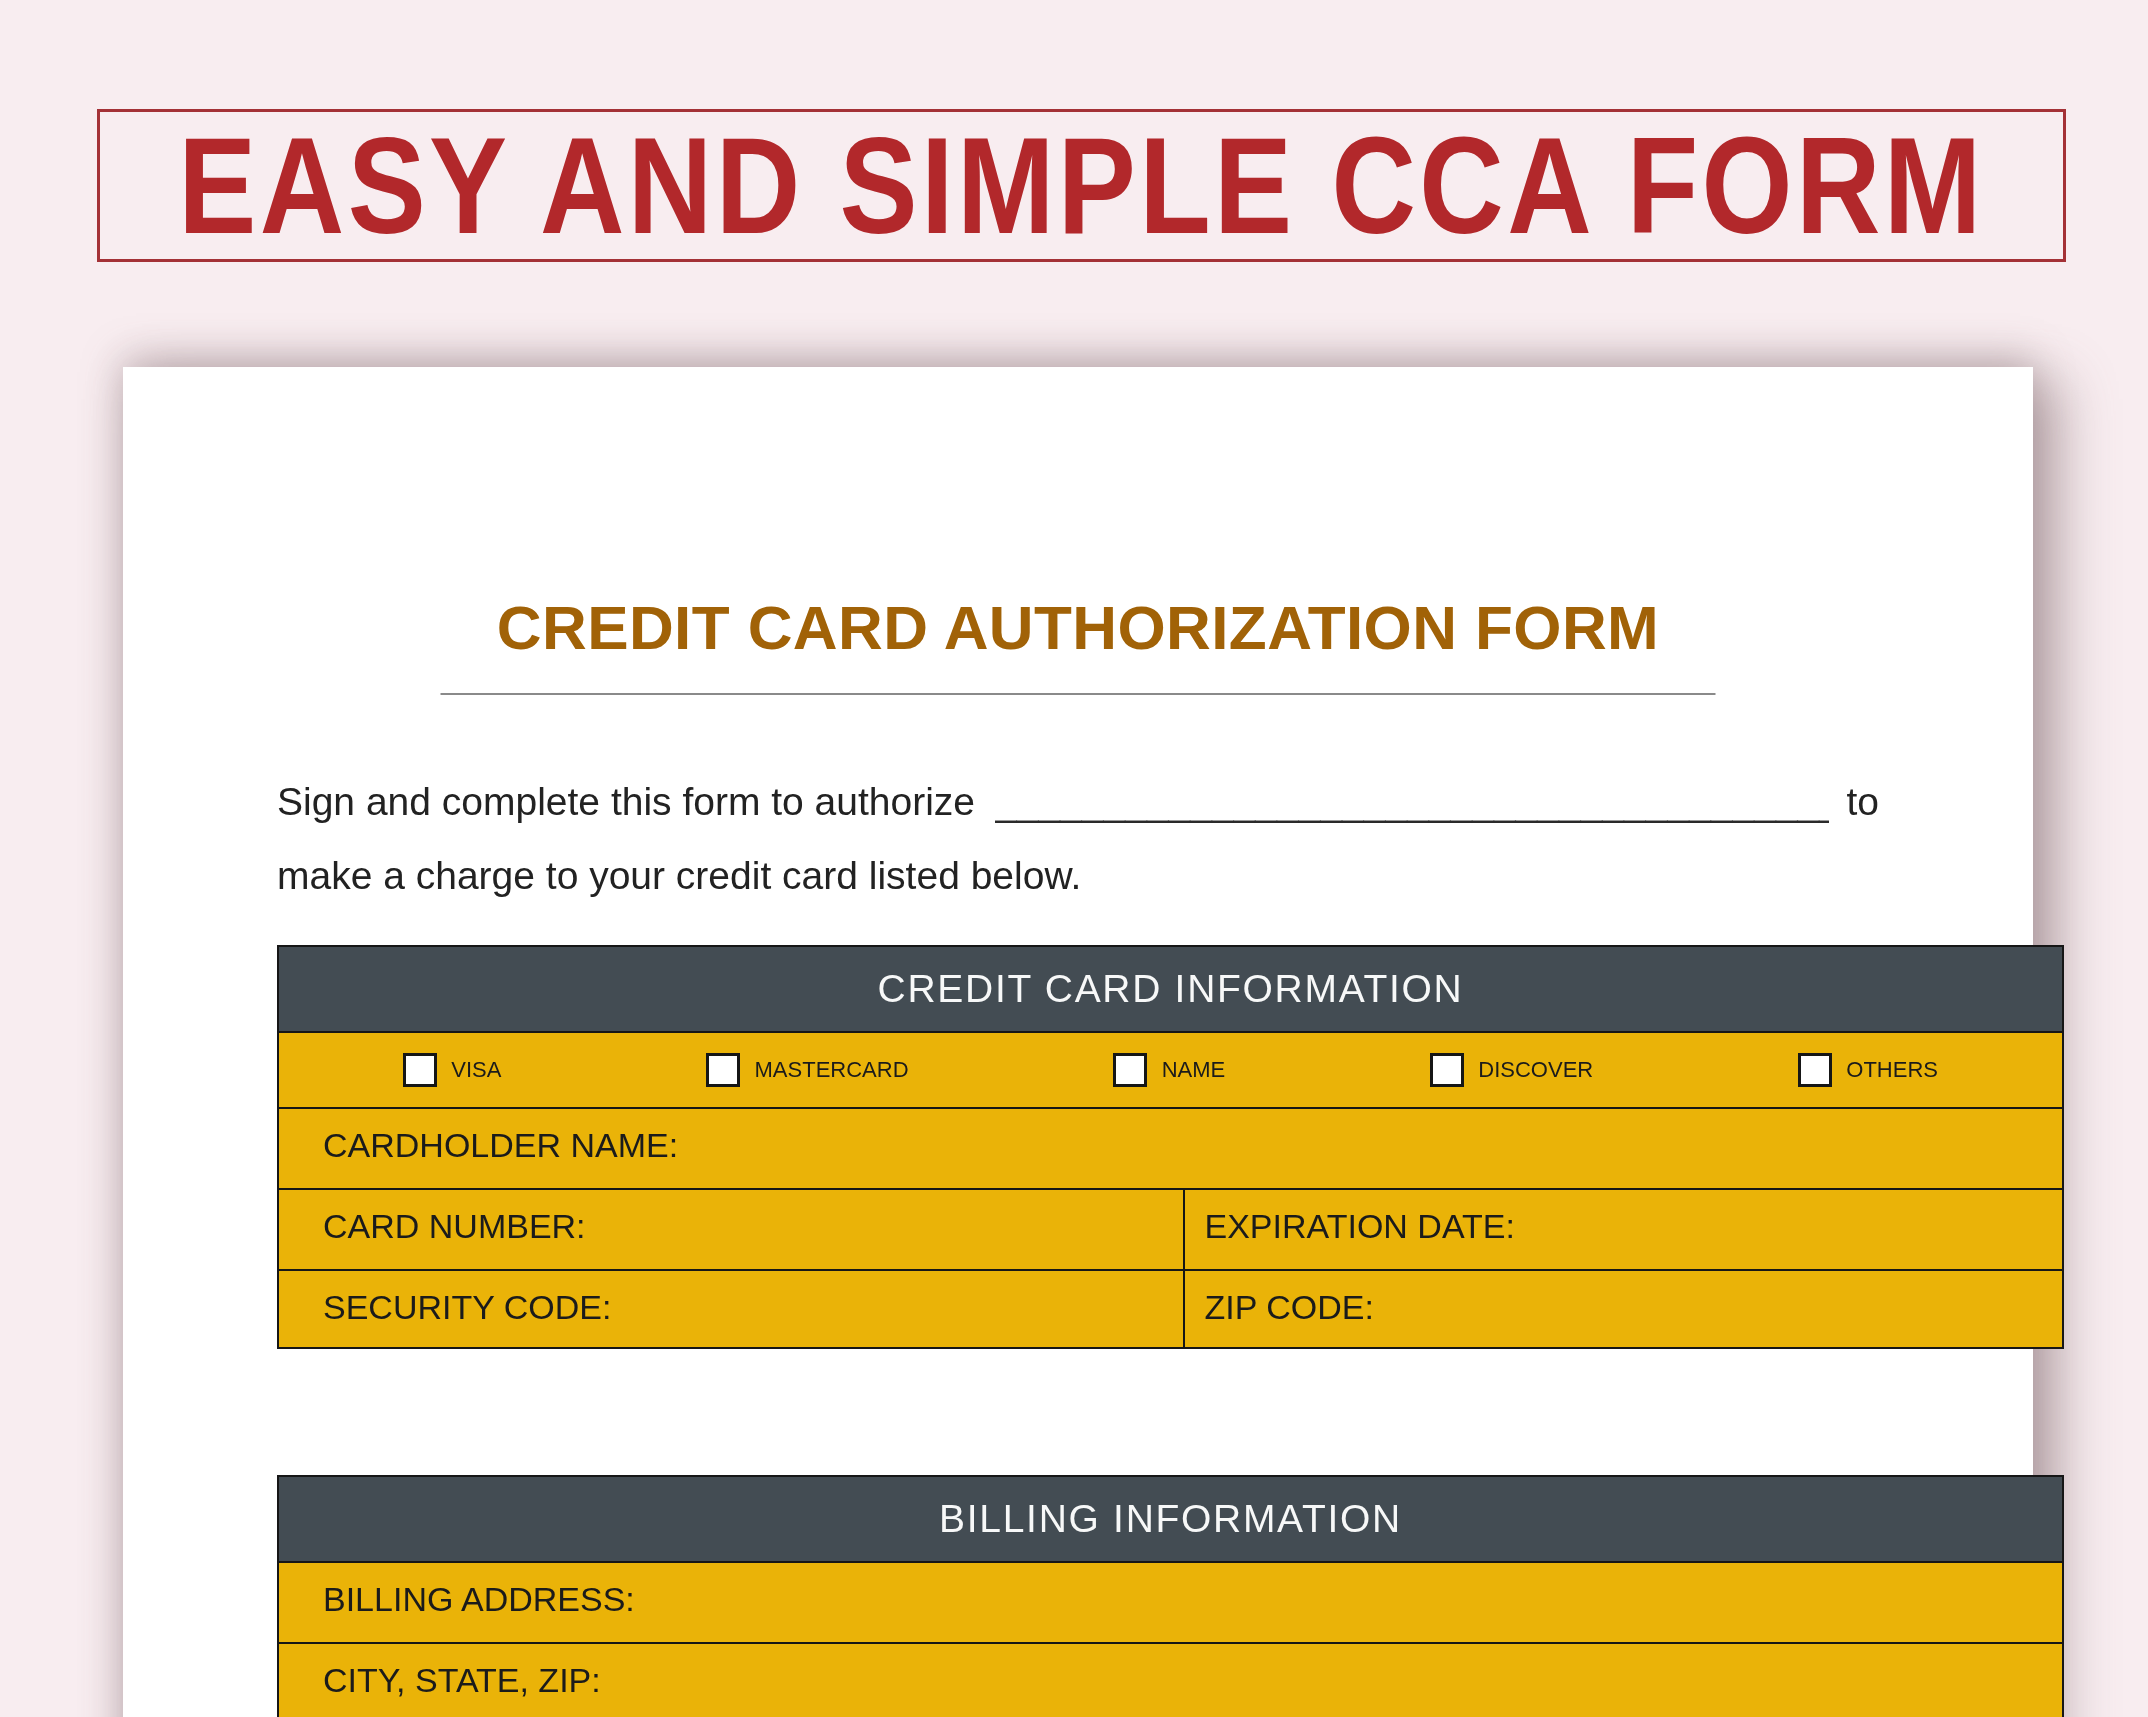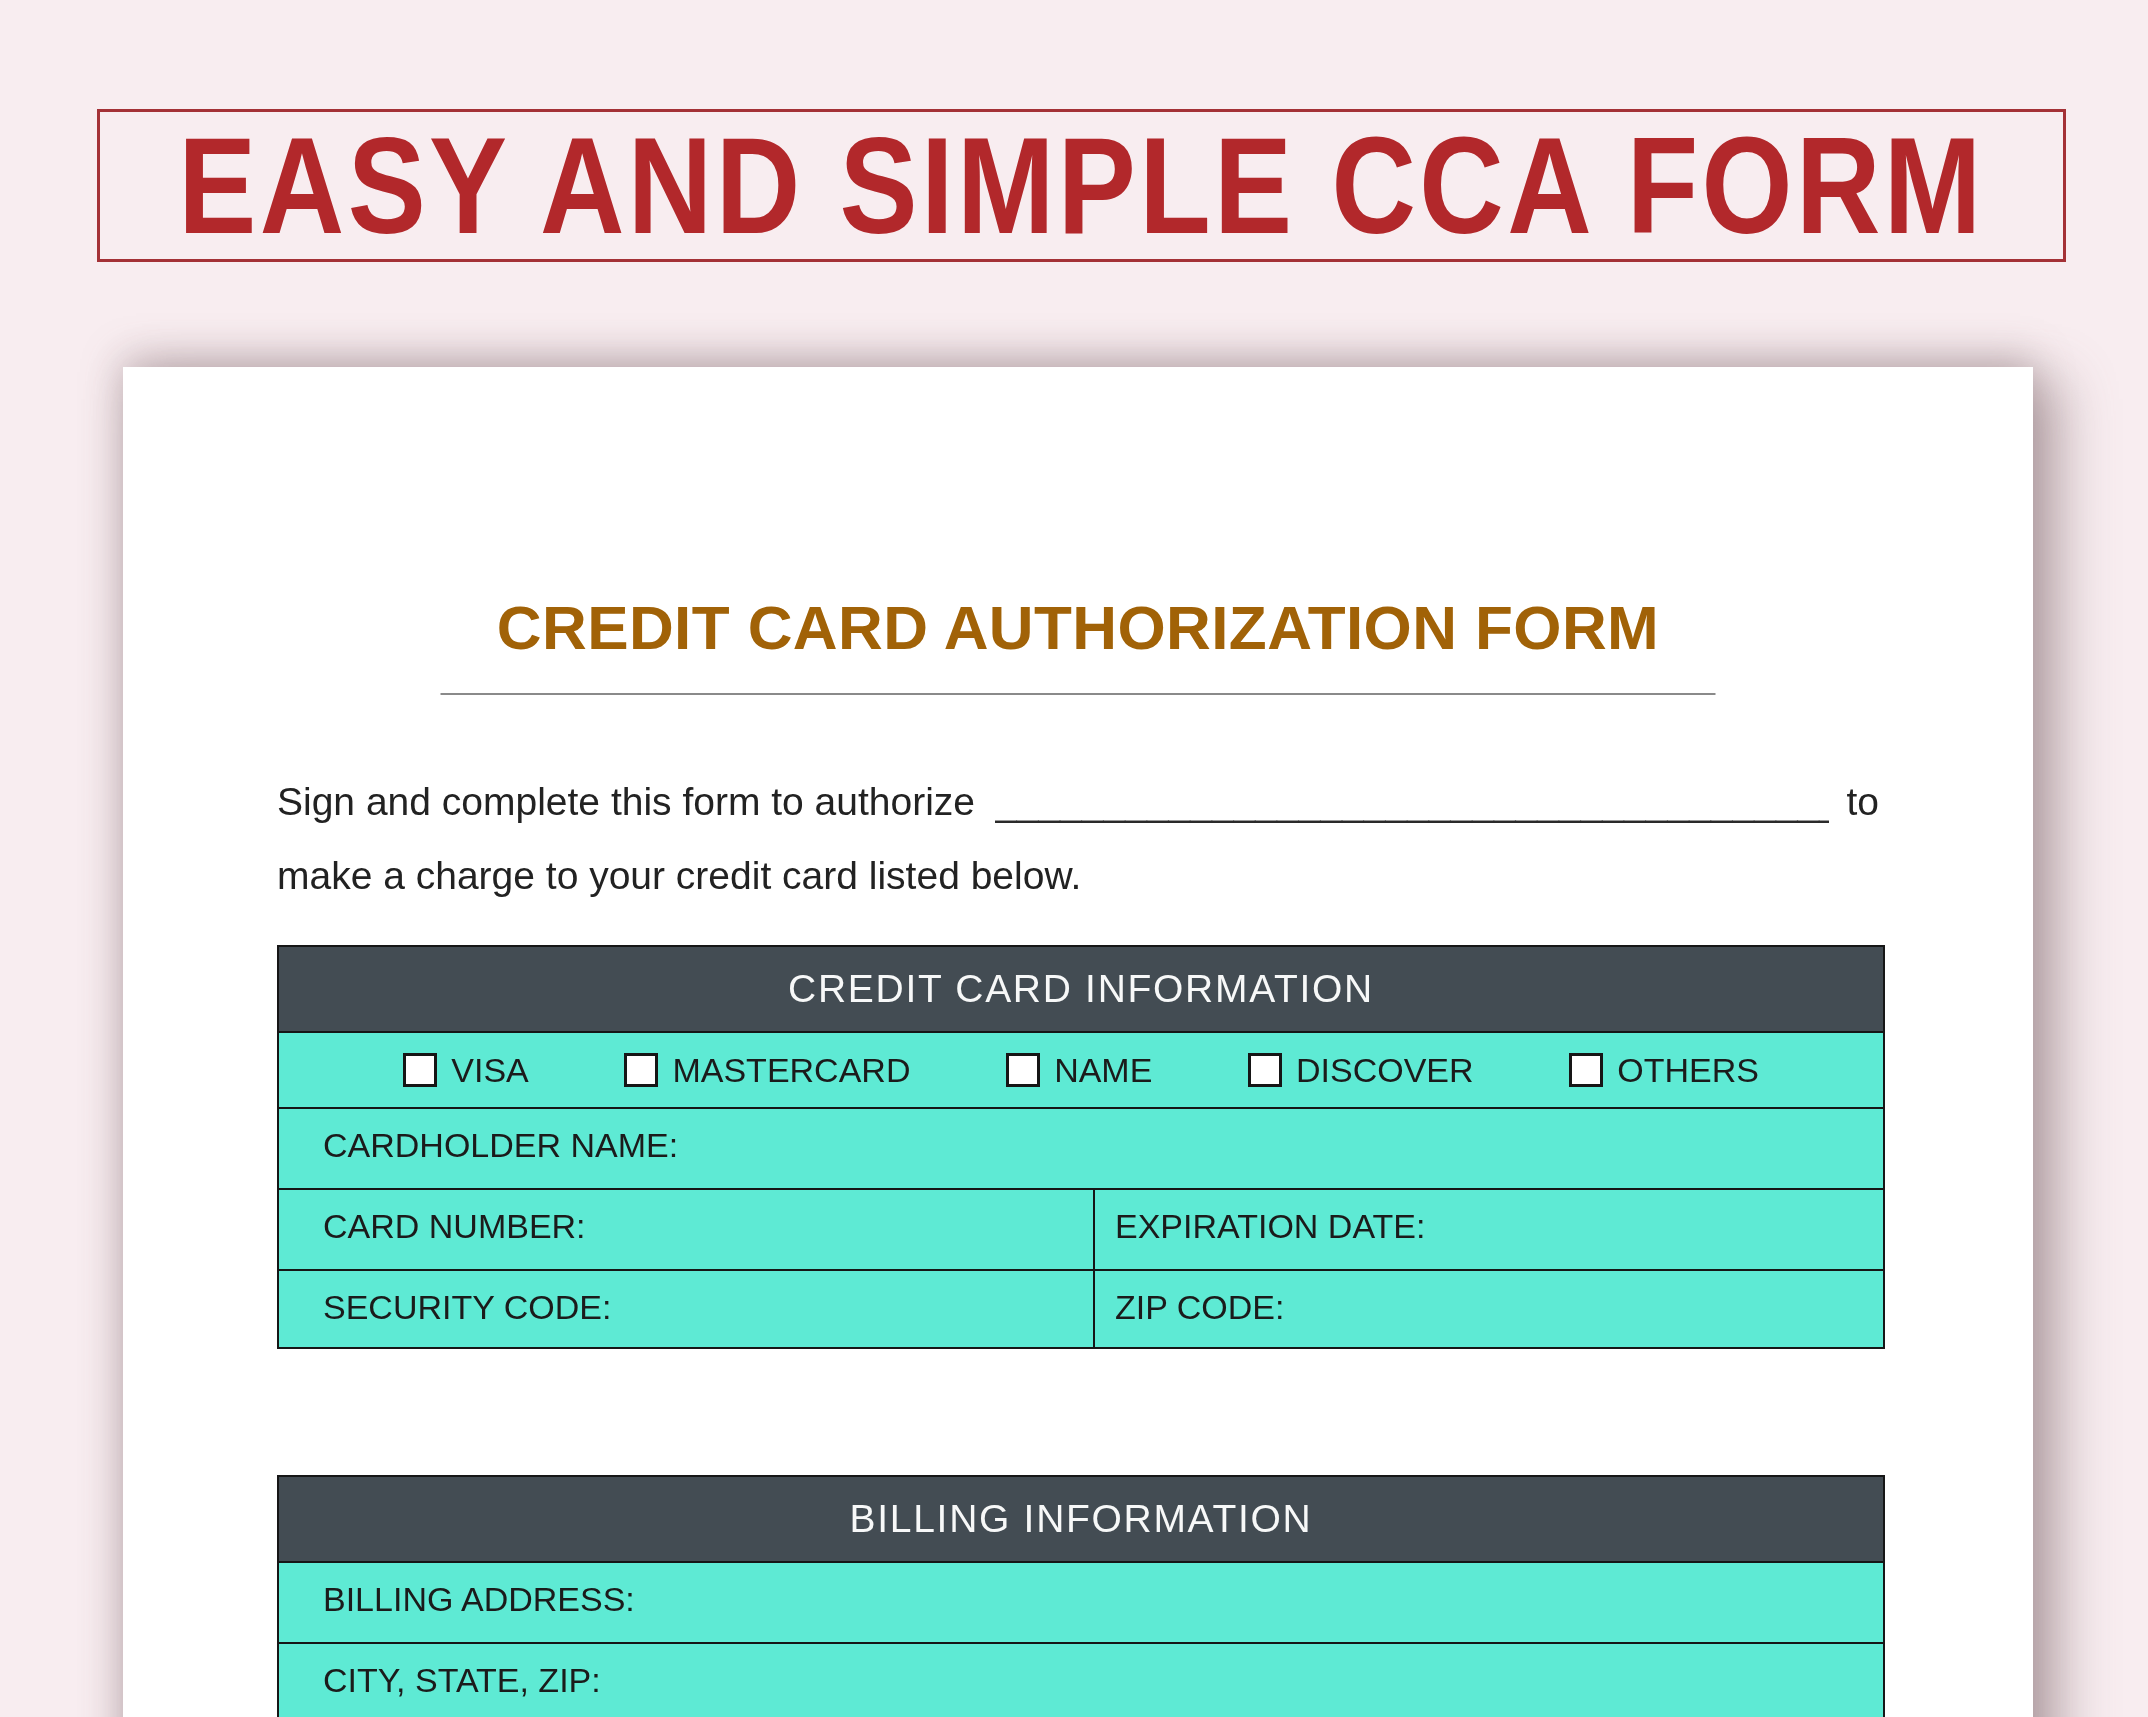--- a/index.html
+++ b/index.html
@@ -41,41 +41,41 @@
     font-size:39px;color:#222222;
   }
   .intro-line1{display:flex;align-items:baseline;height:74px;line-height:74px;}
   .intro-blank{
     flex:1;overflow:hidden;white-space:nowrap;
     margin:0 17px 0 20px;color:#2a2a2a;
   }
   .intro-line2{height:74px;line-height:74px;}
   
   .form-table{
-    position:absolute;left:154px;width:1608px;
-    box-sizing:border-box;border:2.5px solid #161616;background:#5eead4;
+    position:absolute;left:154px;width:1787px;
+    box-sizing:border-box;border:2.5px solid #161616;background:#eab308;
   }
   .cc-table{top:578px;}
   .billing-table{top:1108px;}
   .t-header{
     height:84px;background:#434c53;border-bottom:2.5px solid #161616;
     color:#f7f8f8;display:flex;align-items:center;justify-content:center;
     font-size:39px;font-weight:400;letter-spacing:1.7px;white-space:nowrap;
   }
   .cb-row{
     height:74px;border-bottom:2.5px solid #161616;
     display:flex;align-items:center;justify-content:space-between;
     padding:0 124px;
   }
   .cb-item{display:flex;align-items:center;}
   .cb{
     width:28px;height:28px;border:3.4px solid #161616;
     margin-right:14.3px;flex:none;background:#ffffff;
   }
-  .cb-label{font-size:34px;color:#1b1b1b;white-space:nowrap;}
+  .cb-label{font-size:22px;color:#1b1b1b;white-space:nowrap;}
   .t-row{border-bottom:2.5px solid #161616;padding-left:24px;}
   .t-row.h94{height:79px;}
   .t-row.h91{height:76px;}
   .t-row.h130{height:109px;}
   .t-row:last-child{border-bottom:none;}
   .t-label{padding:17px 0 0 20px;font-size:34px;color:#1b1b1b;white-space:nowrap;}
   .t-split{display:flex;height:100%;}
   .t-cell{width:50%;box-sizing:border-box;}
   .t-cell + .t-cell{border-left:2.5px solid #161616;}
 </style>

